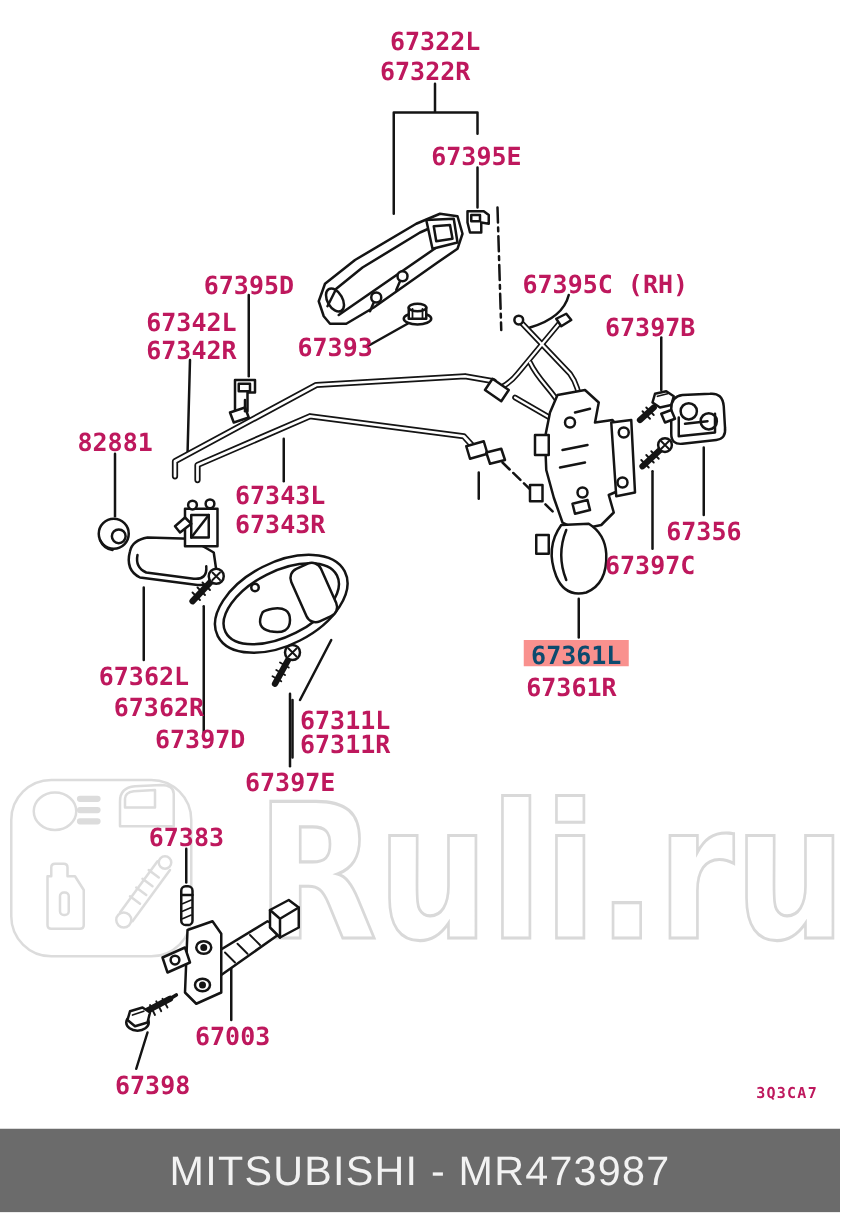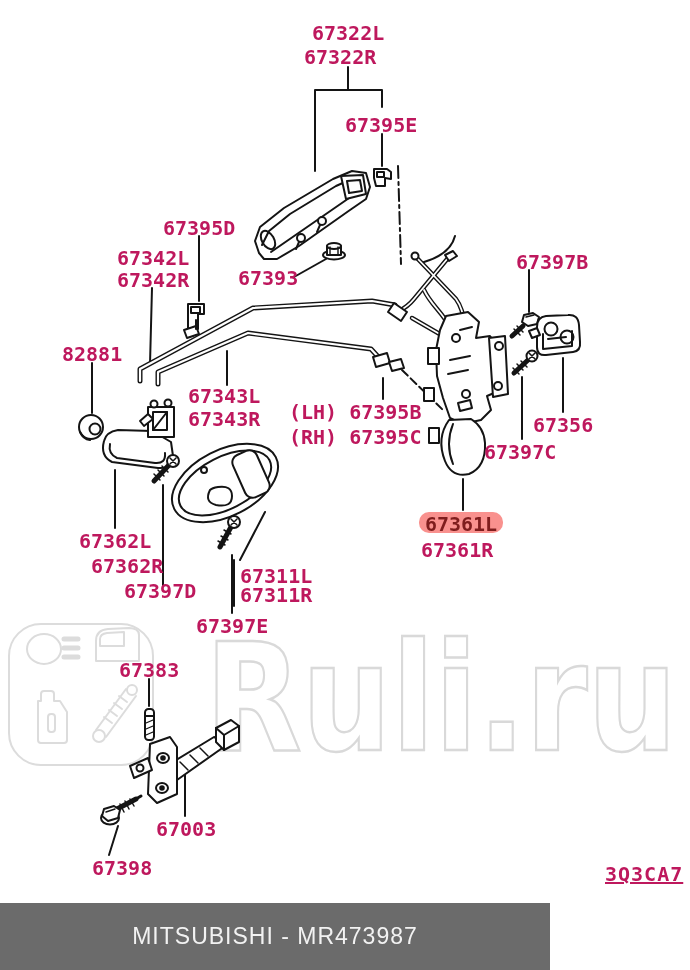--- a/index.html
+++ b/index.html
@@ -1,26 +1,26 @@
 <!DOCTYPE html>
 <html><head>
 <meta charset="utf-8">
 <style>
   html,body{margin:0;padding:0;background:#fff;}
   .page{position:relative;width:690px;height:970px;background:#ffffff;overflow:hidden;
         font-family:"DejaVu Sans Mono",monospace;}
   .art{position:absolute;left:0;top:0;}
   .plabel{position:absolute;font:700 20px "DejaVu Sans Mono",monospace;color:#be185d;
           letter-spacing:0;line-height:22px;white-space:pre;}
-  .plabel.small{font-size:20px;line-height:16px;letter-spacing:1px;text-decoration:underline;}
+  .plabel.small{font-size:12px;line-height:16px;letter-spacing:1px;}
   .hl{position:absolute;left:419px;top:512px;width:84px;height:21px;text-align:center;
       line-height:21px;font:700 20px "DejaVu Sans Mono",monospace;}
-  .footer{position:absolute;left:0;top:903px;width:550px;height:67px;
+  .footer{position:absolute;left:0;top:903px;width:672px;height:67px;
           display:flex;align-items:center;justify-content:center;gap:36px;
-          font-family:"Liberation Sans",sans-serif;font-size:23px;letter-spacing:1px;}
+          font-family:"Liberation Sans",sans-serif;font-size:33px;letter-spacing:1px;}
 </style>
 </head>
 <body>
 
 <div class="page">
 
 <svg class="art" width="690" height="903" viewBox="0 0 690 903">
 
   <g stroke="#dcdcdc" fill="none" stroke-width="2" stroke-linejoin="round" stroke-linecap="round">
     <rect x="9" y="624" width="144" height="141" rx="32"></rect>
@@ -231,33 +231,32 @@
       <ellipse cx="110" cy="818" rx="9" ry="6.5"></ellipse>
       <path d="M104,809 l10,-3 6,4 -2,8 -10,3 -6,-5 z"></path>
       <path d="M106,812 l9,-3" fill="none" stroke-width="1.4"></path>
     </g>
   </g>
 </svg>
 
   <div class="plabel" style="left:312px;top:22px">67322L</div>
   <div class="plabel" style="left:304px;top:46px">67322R</div>
   <div class="plabel" style="left:345px;top:114px">67395E</div>
-  <div class="plabel" style="left:516px;top:251px">67397B</div>
+  <div class="plabel" style="left:418px;top:216px">67395C (RH)</div>
+  <div class="plabel" style="left:484px;top:251px">67397B</div>
   <div class="plabel" style="left:163px;top:217px">67395D</div>
   <div class="plabel" style="left:117px;top:247px">67342L</div>
   <div class="plabel" style="left:117px;top:269px">67342R</div>
   <div class="plabel" style="left:238px;top:267px">67393</div>
   <div class="plabel" style="left:62px;top:343px">82881</div>
   <div class="plabel" style="left:188px;top:385px">67343L</div>
   <div class="plabel" style="left:188px;top:408px">67343R</div>
-  <div class="plabel" style="left:289px;top:401px">(LH) 67395B</div>
-  <div class="plabel" style="left:289px;top:426px">(RH) 67395C</div>
   <div class="plabel" style="left:533px;top:414px">67356</div>
   <div class="plabel" style="left:484px;top:441px">67397C</div>
-  <div class="hl" style="background: rgb(249, 145, 142); color: #7f1d1d; border-radius: 10px;">67361L</div>
+  <div class="hl" style="background: rgb(249, 145, 142); color: #0c4a6e;">67361L</div>
   <div class="plabel" style="left:421px;top:539px">67361R</div>
   <div class="plabel" style="left:79px;top:530px">67362L</div>
   <div class="plabel" style="left:91px;top:555px">67362R</div>
   <div class="plabel" style="left:124px;top:580px">67397D</div>
   <div class="plabel" style="left:240px;top:565px">67311L</div>
   <div class="plabel" style="left:240px;top:584px">67311R</div>
   <div class="plabel" style="left:196px;top:615px">67397E</div>
   <div class="plabel" style="left:119px;top:659px">67383</div>
   <div class="plabel" style="left:156px;top:818px">67003</div>
   <div class="plabel" style="left:92px;top:857px">67398</div>

